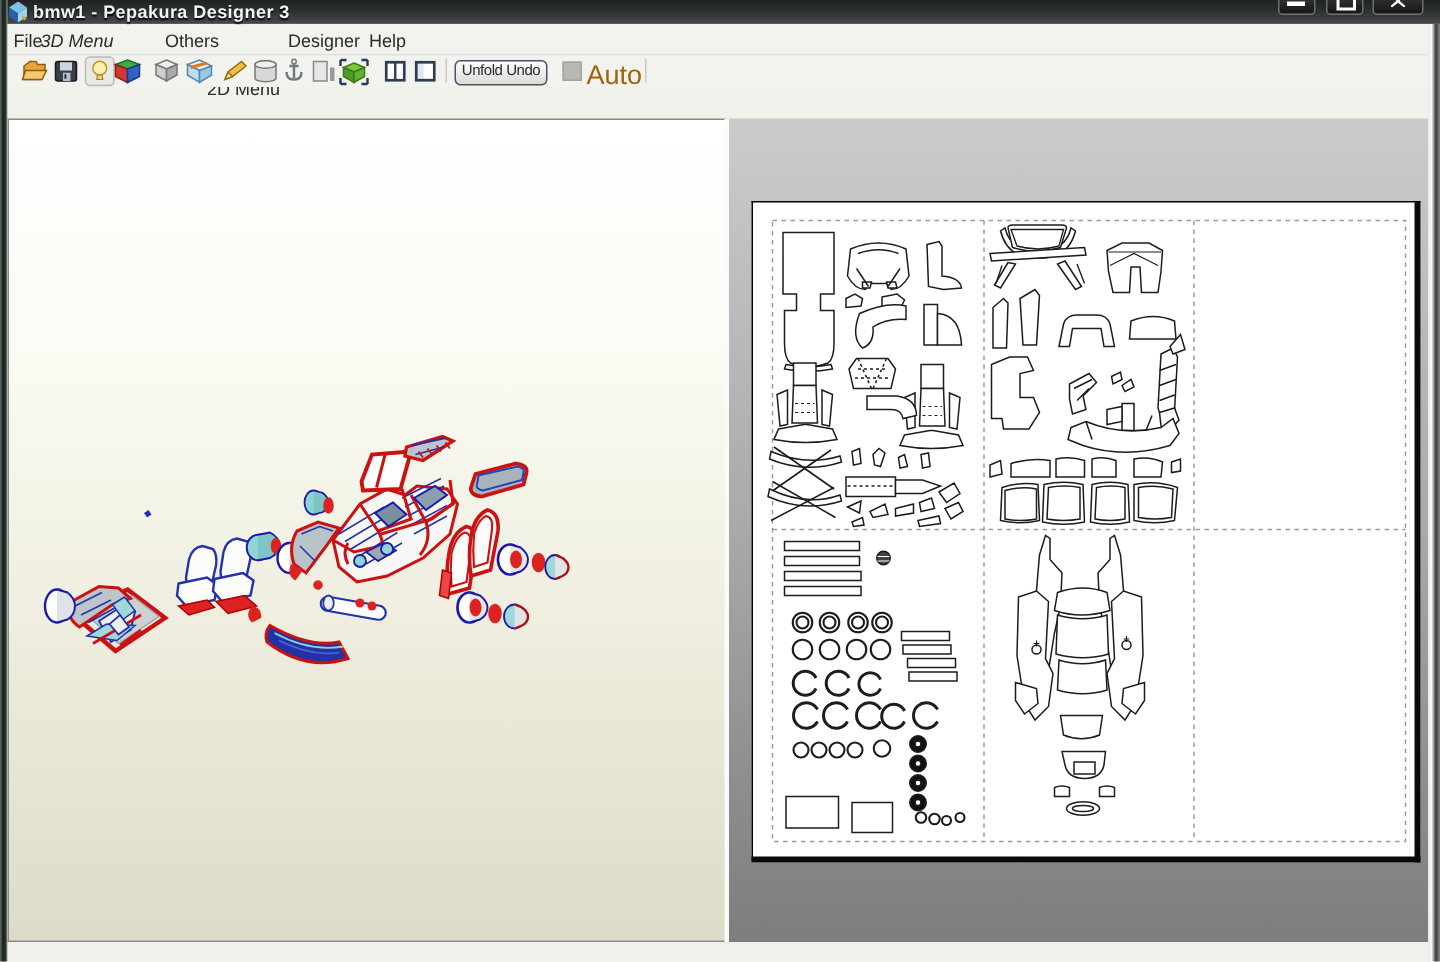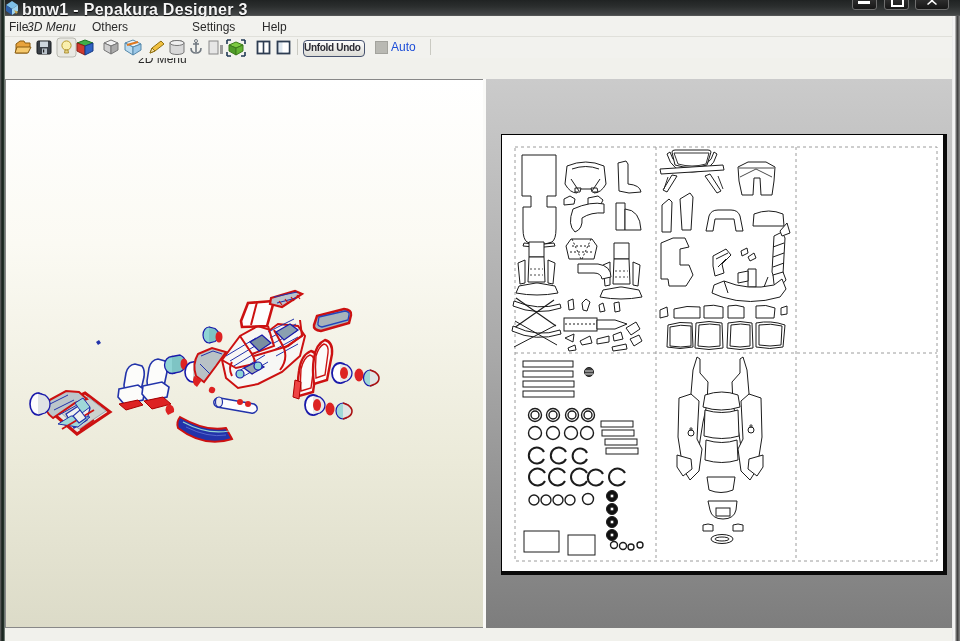--- a/index.html
+++ b/index.html
@@ -3,33 +3,33 @@
 <meta charset="utf-8">
 <style>
   html,body{margin:0;padding:0;}
   body{width:960px;height:641px;overflow:hidden;font-family:"Liberation Sans",sans-serif;}
   #win{position:absolute;left:0;top:0;width:960px;height:641px;background:#f1f1ec;}
   
   #frameL{position:absolute;left:0;top:0;width:5px;height:641px;background:linear-gradient(90deg,#6a6a6a 0%,#17201b 40%,#26352c 75%,#9aa39c 100%);}
   #frameR{position:absolute;right:0;top:16px;width:8px;height:625px;background:linear-gradient(90deg,#e8e8e8 0%,#fafafa 30%,#3a3a3a 65%,#8a8a8a 100%);}
   
   #title{position:absolute;left:0;top:0;width:960px;height:16px;background:linear-gradient(180deg,#202323 0%,#2b2e2e 40%,#454848 95%,#6a6a6a 100%);}
-  #title .txt{position:absolute;left:22px;top:1px;color:#f5f5f5;font-size:16px;font-weight:bold;letter-spacing:0.3px;text-shadow:0 1px 1px #000;}
+  #title .txt{position:absolute;left:22px;top:1px;color:#f5f5f5;font-size:12px;font-weight:bold;letter-spacing:0.3px;text-shadow:0 1px 1px #000;}
   .capbtn{position:absolute;top:-6px;height:14px;border:1px solid #6e6e6e;border-radius:3px;background:linear-gradient(180deg,#3a3a3a,#161616);}
   .capbtn .g{position:absolute;color:#fff;font-weight:bold;}
   
   #menu{position:absolute;left:5px;top:17px;width:947px;height:19px;background:#f2f2ee;border-bottom:1px solid #e0e0da;font-size:12px;color:#2a2a2a;}
   #menu span{position:absolute;top:3px;}
   
   #tb1{position:absolute;left:5px;top:37px;width:947px;height:21px;background:#f2f2ee;}
   #tb2{position:absolute;left:5px;top:58px;width:947px;height:20px;background:#f2f2ee;border-bottom:1px solid #c9c9c2;margin-top:47px;}
   .sep{position:absolute;top:2px;width:1px;height:16px;background:#cacac2;}
-  #unfoldbtn{position:absolute;left:298px;top:3px;width:60px;height:15px;border:1px solid #46526e;border-radius:4px;background:linear-gradient(180deg,#fdfdfd,#dcdcd6);font-size:10px;font-weight:bold;color:#2a2a33;line-height:14px;letter-spacing:-0.3px;}
+  #unfoldbtn{position:absolute;left:298px;top:3px;width:60px;height:15px;border:1px solid #46526e;border-radius:4px;background:linear-gradient(180deg,#fdfdfd,#dcdcd6);font-size:10px;font-weight:normal;color:#2a2a33;text-align:center;line-height:14px;letter-spacing:-0.3px;}
   #autochk{position:absolute;left:370px;top:4px;width:11px;height:11px;background:#b9b9b3;border:1px solid #a3a39d;}
-  #autolbl{position:absolute;left:386px;top:3px;font-size:12px;color:#1d4ed8;}
+  #autolbl{position:absolute;left:386px;top:3px;font-size:18px;color:#a16207;}
   
   #pane3d{position:absolute;left:5px;top:79px;width:478px;height:547px;background:linear-gradient(180deg,#ffffff 0%,#fbfaf3 30%,#ebead9 70%,#dcdbc8 100%);border:1px solid #888;border-right:1px solid #666;}
   #pane2d{position:absolute;left:486px;top:79px;width:466px;height:549px;background:linear-gradient(180deg,#cbcbcb 0%,#a9a9a9 50%,#7d7d7d 100%);}
   #page{position:absolute;left:15px;top:55px;width:441px;height:436px;background:#fff;border-top:1px solid #000;border-left:1px solid #000;border-right:4px solid #0a0a0a;border-bottom:4px solid #0a0a0a;}
   
   #status{position:absolute;left:0px;top:629px;width:960px;height:12px;background:#f1f1ec;font-size:11px;color:#1a1a1a;border-top:1px solid #fff;}
 </style>
 </head>
 <body>
 <div id="win">
@@ -49,24 +49,24 @@
       </div>
     <div class="capbtn" style="left:915px;width:32px;">
         <svg style="position:absolute;left:11px;top:1px" width="10" height="9" viewBox="0 0 10 9">
           <path d="M1,0 L5,3.2 9,0 10,1 6,4.5 10,8 9,9 5,5.8 1,9 0,8 4,4.5 0,1 z" fill="#fff"></path>
         </svg>
       </div>
   </div>
   <div id="menu">
     <span style="left:4px;">File</span>
     <span style="left:22px;font-style:italic;">3D Menu</span>
-    <span style="left:87px;text-align:right;">Others</span>
+    <span style="left:105px;text-align:right;">Others</span>
     <span style="left:133px;margin-top:32px;">2D Menu</span>
-    <span style="left:187px;">Settings</span>
-    <span style="left:241px;margin-left:16px;">Help</span>
+    <span style="left:187px;">Designer</span>
+    <span style="left:241px;">Help</span>
   </div>
   <div id="tb1">
     <svg width="292" height="21" viewBox="0 0 292 21" style="position:absolute;left:0;top:0">
 
       <path d="M11,7 l4,-3 h4 l1,2 h5 v3 l-3,7 h-11 z" fill="#e8a33d" stroke="#8a5d10" stroke-width="1"></path>
       <path d="M12,10 h14 l-3,6 h-13 z" fill="#f6c96d" stroke="#8a5d10" stroke-width="1"></path>
 
       <rect x="32" y="4" width="14" height="13" rx="1.5" fill="#3a4048" stroke="#15181c"></rect>
       <rect x="35" y="4.5" width="8" height="5.5" fill="#cdd6de"></rect>
       <rect x="37" y="11.5" width="5" height="5.5" fill="#b9c2ca"></rect>

